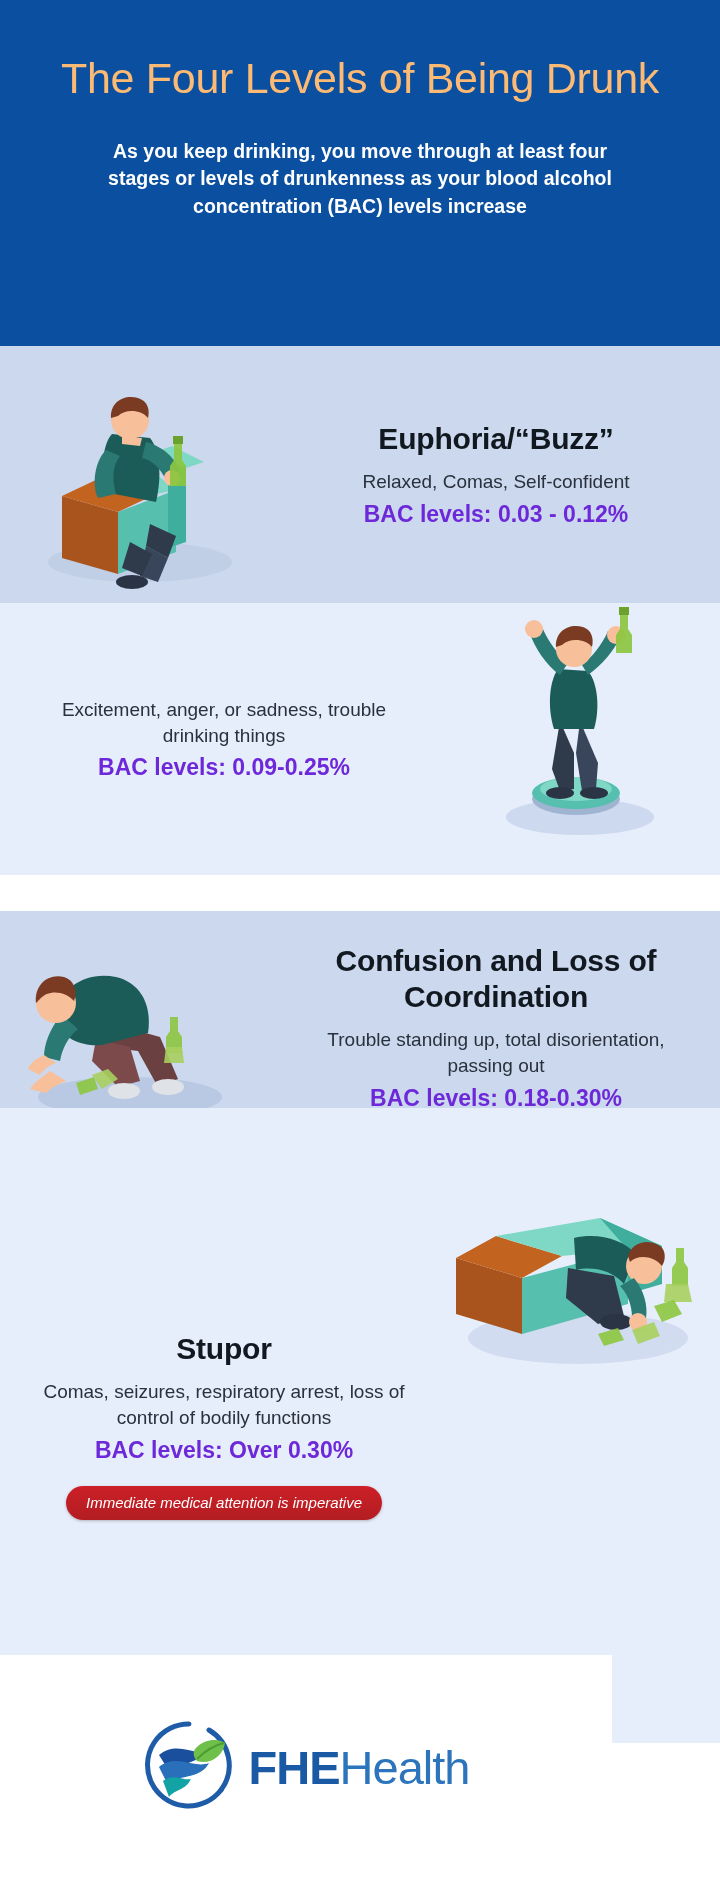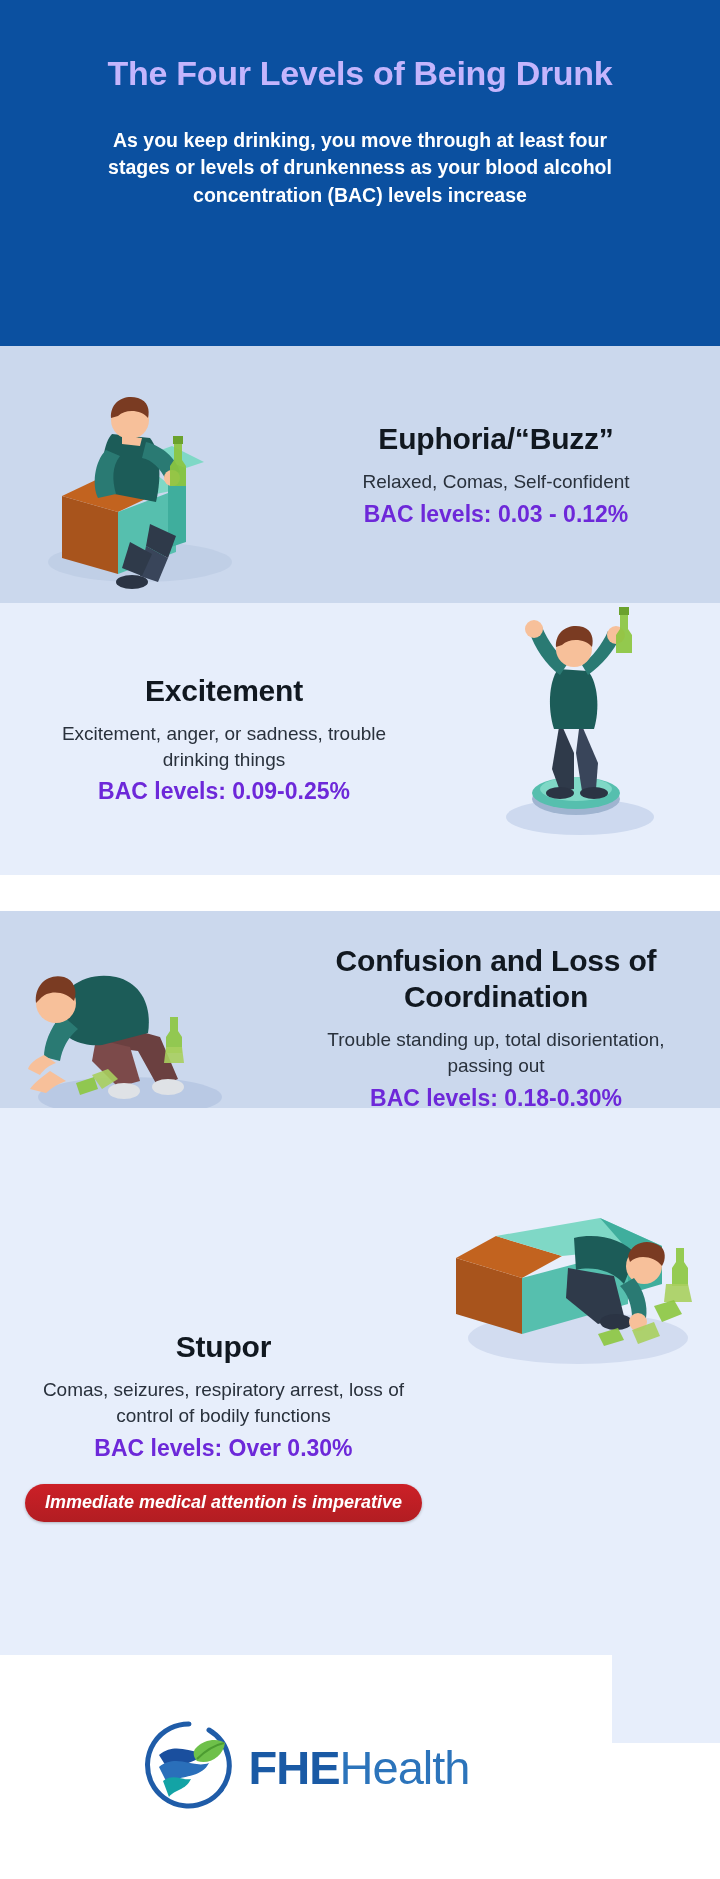--- a/index.html
+++ b/index.html
@@ -21,23 +21,23 @@
   .header {
     position: absolute;
     left: 0; top: 0;
     width: 720px;
     height: 346px;
     background: #0b50a0;
     padding: 52px 52px 0 52px;
     text-align: center;
   }
   .header-title {
-    color: #c4b5fd;
-    font-size: 34px;
-    font-weight: bold;
+    color: #fdba74;
+    font-size: 43px;
+    font-weight: normal;
     line-height: 1.25;
     letter-spacing: -0.3px;
   }
   .header-sub {
     color: #ffffff;
     font-size: 19.5px;
     font-weight: bold;
     line-height: 1.42;
     margin-top: 32px;
     padding: 0 28px;
@@ -96,22 +96,22 @@
     color: #6d28d9;
     font-size: 23px;
     font-weight: bold;
     margin-top: 6px;
   }
   .alert-pill {
     display: inline-block;
     margin-top: 22px;
     background: linear-gradient(180deg,#cc2027 0%,#b21d22 100%);
     color: #ffffff;
-    font-size: 18px;
-    font-weight: bold;
+    font-size: 15px;
+    font-weight: normal;
     font-style: italic;
     padding: 8px 20px 9px 20px;
     border-radius: 20px;
     box-shadow: 0 1px 3px rgba(0,0,0,.25);
     white-space: nowrap;
   }
 
   
   .footer {
     position: absolute;
@@ -202,21 +202,20 @@
           <path d="M140 72 C154 62 166 48 172 34 L160 28 C154 42 144 54 134 62 Z" fill="#2a7a73"></path>
           <circle cx="168" cy="32" r="9" fill="#f7c09a"></circle>
           <path d="M172 10 L180 10 L180 26 L184 32 L184 50 L168 50 L168 32 L172 26 Z" fill="#8cc63f" opacity="0.92"></path>
           <rect x="171" y="4" width="10" height="8" fill="#6ba22d"></rect>
 
           <circle cx="126" cy="46" r="18" fill="#f7c09a"></circle>
           <path d="M108 44 C107 28 121 20 135 24 C144 27 146 36 144 44 C138 36 122 34 114 42 Z" fill="#7a3b22"></path>
         </svg>
       </div>
       <div class="text-col">
-        <div class="stage-title">Excitement</div>
         <div class="stage-desc">Excitement, anger, or sadness, trouble drinking things</div>
         <div class="stage-bac">BAC levels: 0.09-0.25%</div>
       </div>
     </div>
   </div>
 
   <div class="stage shade-dark" id="stage-3">
     <div class="stage-inner img-left">
       <div class="art">
         <svg viewBox="0 0 272 233" width="272" height="233" aria-hidden="true">

